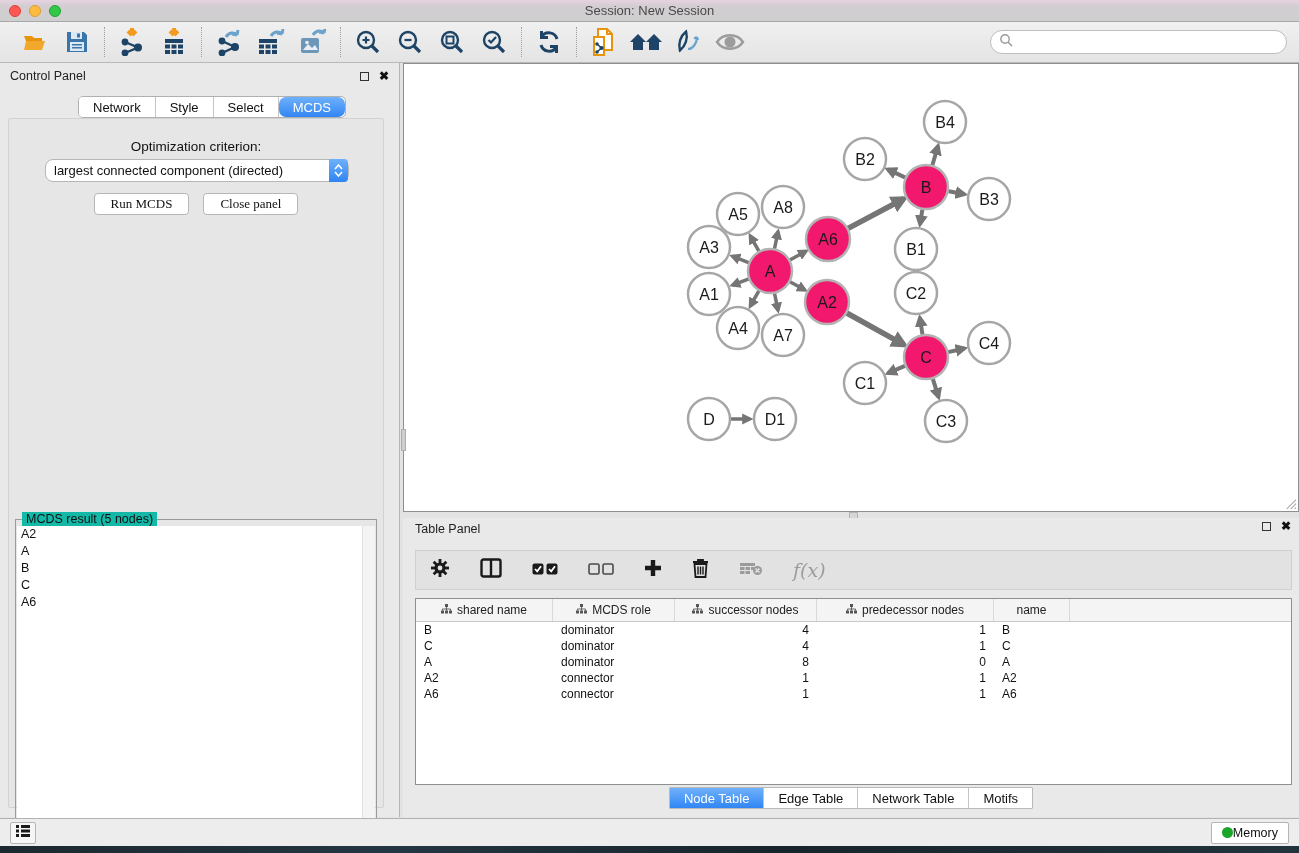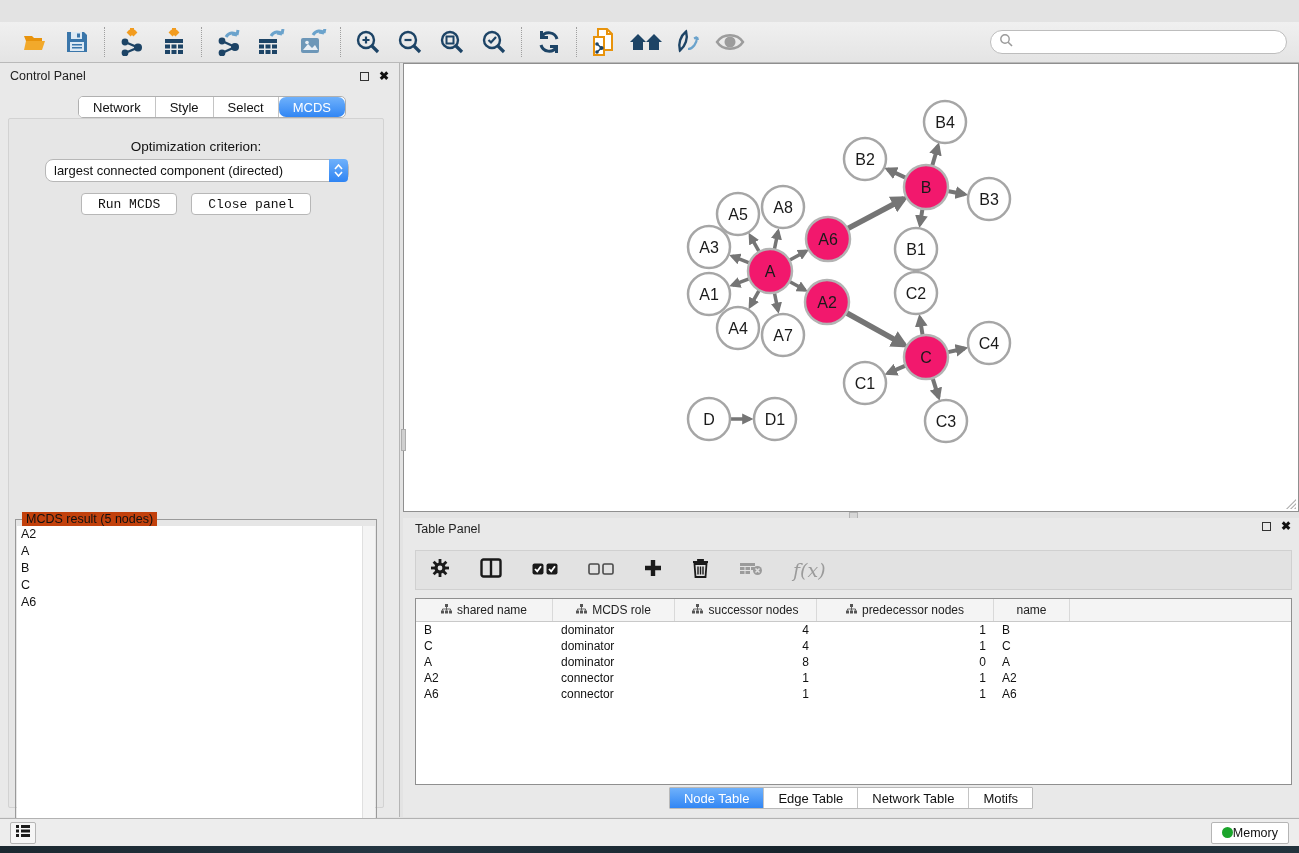--- a/index.html
+++ b/index.html
@@ -45,24 +45,24 @@
 
   .cp-content { position:absolute; left:8px; top:55px; width:376px; height:690px; background:#e6e6e6; border:1px solid #d2d2d2; border-radius:2px; }
   .opt-label { position:absolute; left:0; top:20px; width:100%; text-align:center; font-size:13.5px; color:#111; }
   .criterion-select { position:absolute; left:36px; top:40px; width:304px; height:23px; background:#fff; border:1px solid #b7b7b7; border-radius:8px;
     display:flex; align-items:center; font-size:13px; color:#111; padding-left:8px; }
   .select-stepper { position:absolute; right:0; top:-1px; width:19px; height:23px; background:linear-gradient(#6fb1fb,#2f84f3); border-radius:0 4px 4px 0;
     display:flex; flex-direction:column; align-items:center; justify-content:center; gap:1px; }
   .select-stepper svg { display:block; }
   .cp-buttons { position:absolute; left:0; top:74px; width:100%; display:flex; justify-content:center; gap:14px; }
   .cp-btn { height:22px; padding:0 16px; background:#fff; border:1px solid #b7b7b7; border-radius:4px; font-size:13px; color:#111;
-    display:flex; align-items:center; cursor:pointer; font-family:Liberation Mono, monospace; }
+    display:flex; align-items:center; cursor:pointer; font-family:Liberation Serif, serif; }
 
   .result-group { position:absolute; left:6px; top:400px; width:362px; height:340px; border:1px solid #9a9a9a; }
-  .result-title { position:absolute; left:6px; top:-8px; background:#c2410c; padding:0 4px; font-size:12.5px; color:#111; }
+  .result-title { position:absolute; left:6px; top:-8px; background:#14b8a6; padding:0 4px; font-size:12.5px; color:#111; }
   .result-list { position:absolute; left:1px; top:6px; width:346px; height:331px; background:#fff; overflow:hidden; }
   .result-item { font-size:12.5px; color:#111; padding:1px 4px; line-height:15px; }
   .result-scroll { position:absolute; right:1px; top:6px; width:13px; height:331px; background:#f4f4f4; border-left:1px solid #e0e0e0; }
 
   
   .net-window { position:absolute; left:403px; top:63px; width:896px; height:449px; background:#fff; border:1px solid #8f8f8f; }
   .net-titlebar { position:absolute; left:0; top:0; width:100%; height:24px; background:linear-gradient(#f3f3f3,#d9d9d9); border-bottom:1px solid #a8a8a8;
     display:flex; align-items:center; justify-content:center; }
   .net-title { font-size:12.5px; color:#333; }
   .net-lights { position:absolute; left:11px; top:5px; display:flex; gap:6px; }
@@ -102,20 +102,28 @@
   .memory-btn { margin-left:auto; height:22px; background:#fff; border:1px solid #b5b5b5; border-radius:2px; display:flex; align-items:center; padding:0 10px; cursor:pointer; }
   .memory-dot { width:11px; height:11px; border-radius:50%; background:#1ba52b; }
   .memory-text { font-size:12.5px; color:#111; }
   .desktop-strip { position:absolute; left:0; top:846px; width:1299px; height:7px; background:linear-gradient(90deg,#1b2830,#243642 30%,#17242c 60%,#22333d); }
 </style>
 </head>
 <body>
 
 <div class="app">
 
+  <div class="titlebar">
+    <div class="lights">
+      <div class="light red"></div>
+      <div class="light yellow"></div>
+      <div class="light green"></div>
+    </div>
+    <div class="titlebar-text">Session: New Session</div>
+  </div>
 
   <div class="toolbar">
     <div class="tb-group">
       <div class="tb-btn">
         <span>
             <svg width="26" height="26" viewBox="0 0 26 26">
               <path d="M2 7 h8 l2 2 h8 v3 H4 z" fill="#e8930c"></path>
               <path d="M4 12 h19 l-3 9 H2 z" fill="#f2a92b"></path>
             </svg>
           </span>

